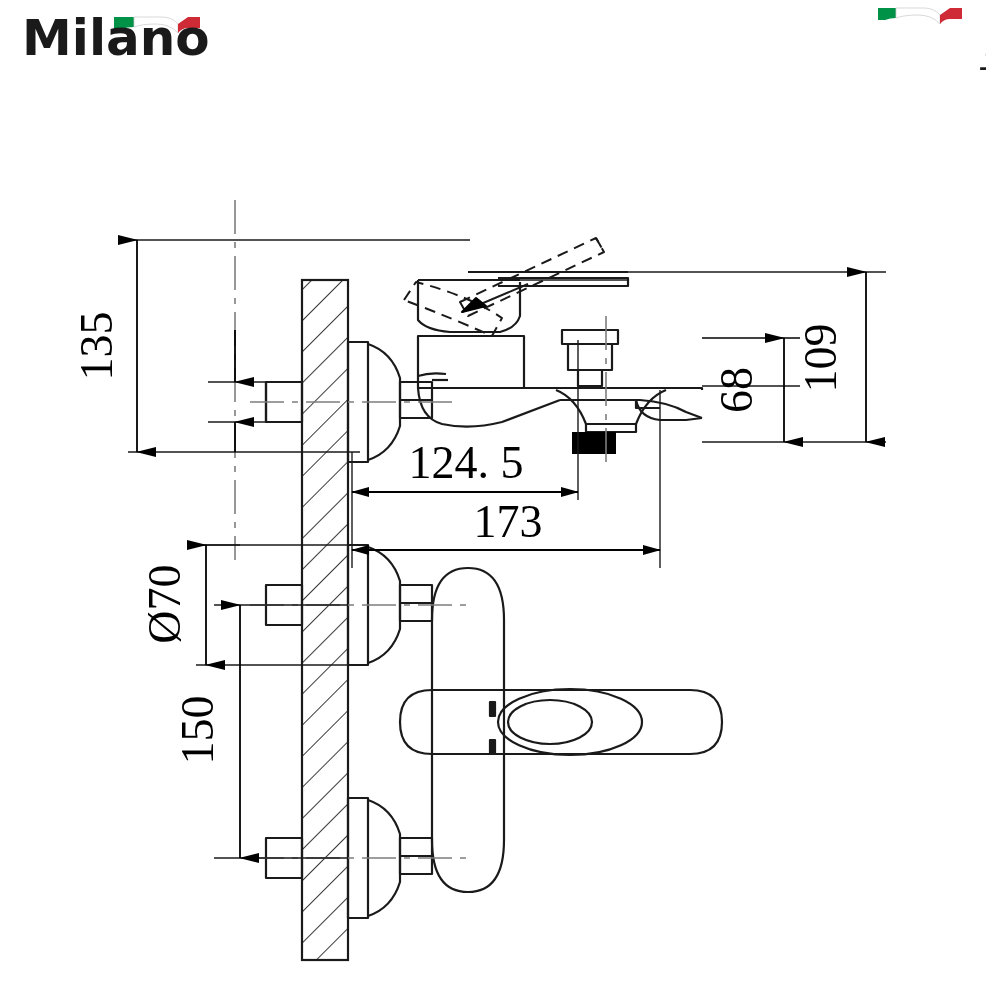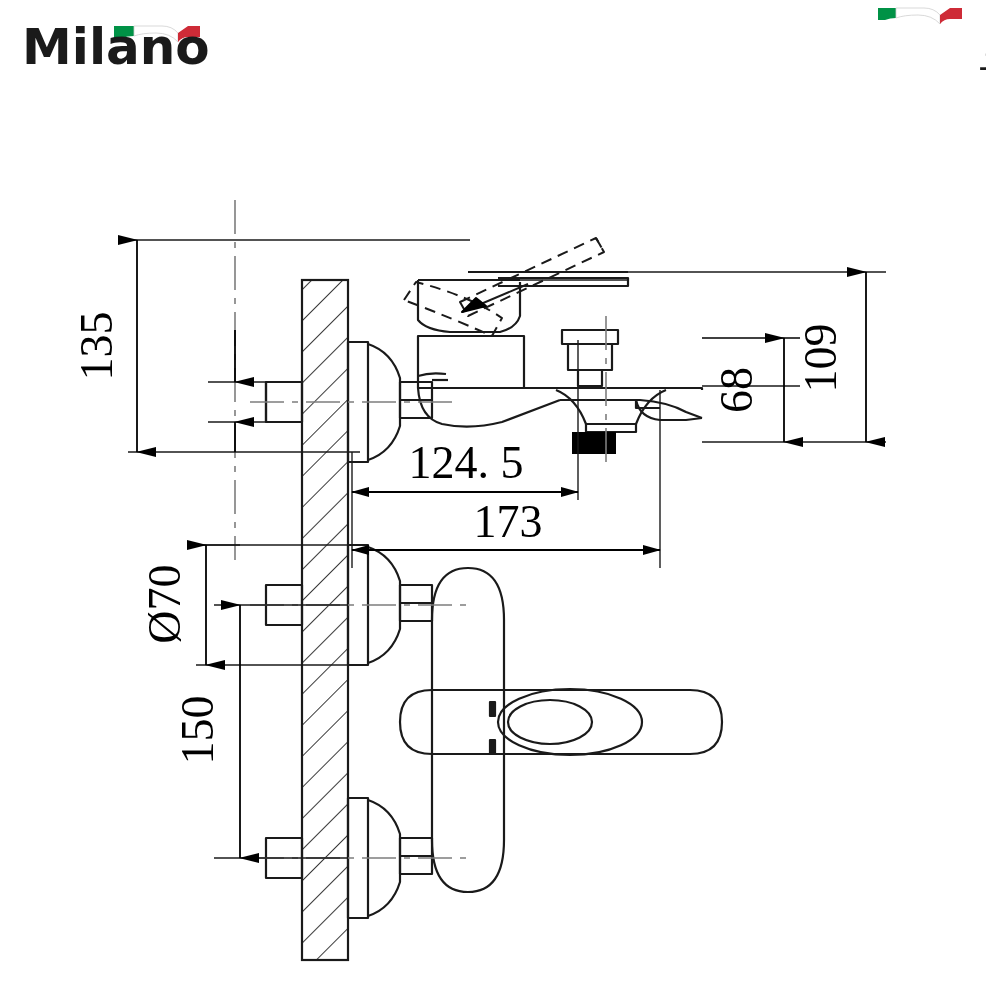--- a/index.html
+++ b/index.html
@@ -18,21 +18,21 @@
   #page {
     position: relative;
     width: 1000px;
     height: 1000px;
     background: #ffffff;
   }
   
   .logo-left {
     position: absolute;
     left: 22px;
-    top: 9px;
+    top: 0;
     width: 230px;
     height: 62px;
   }
   .logo-right {
     position: absolute;
     right: 14px;
     top: 4px;
     width: 190px;
     height: 66px;
   }

